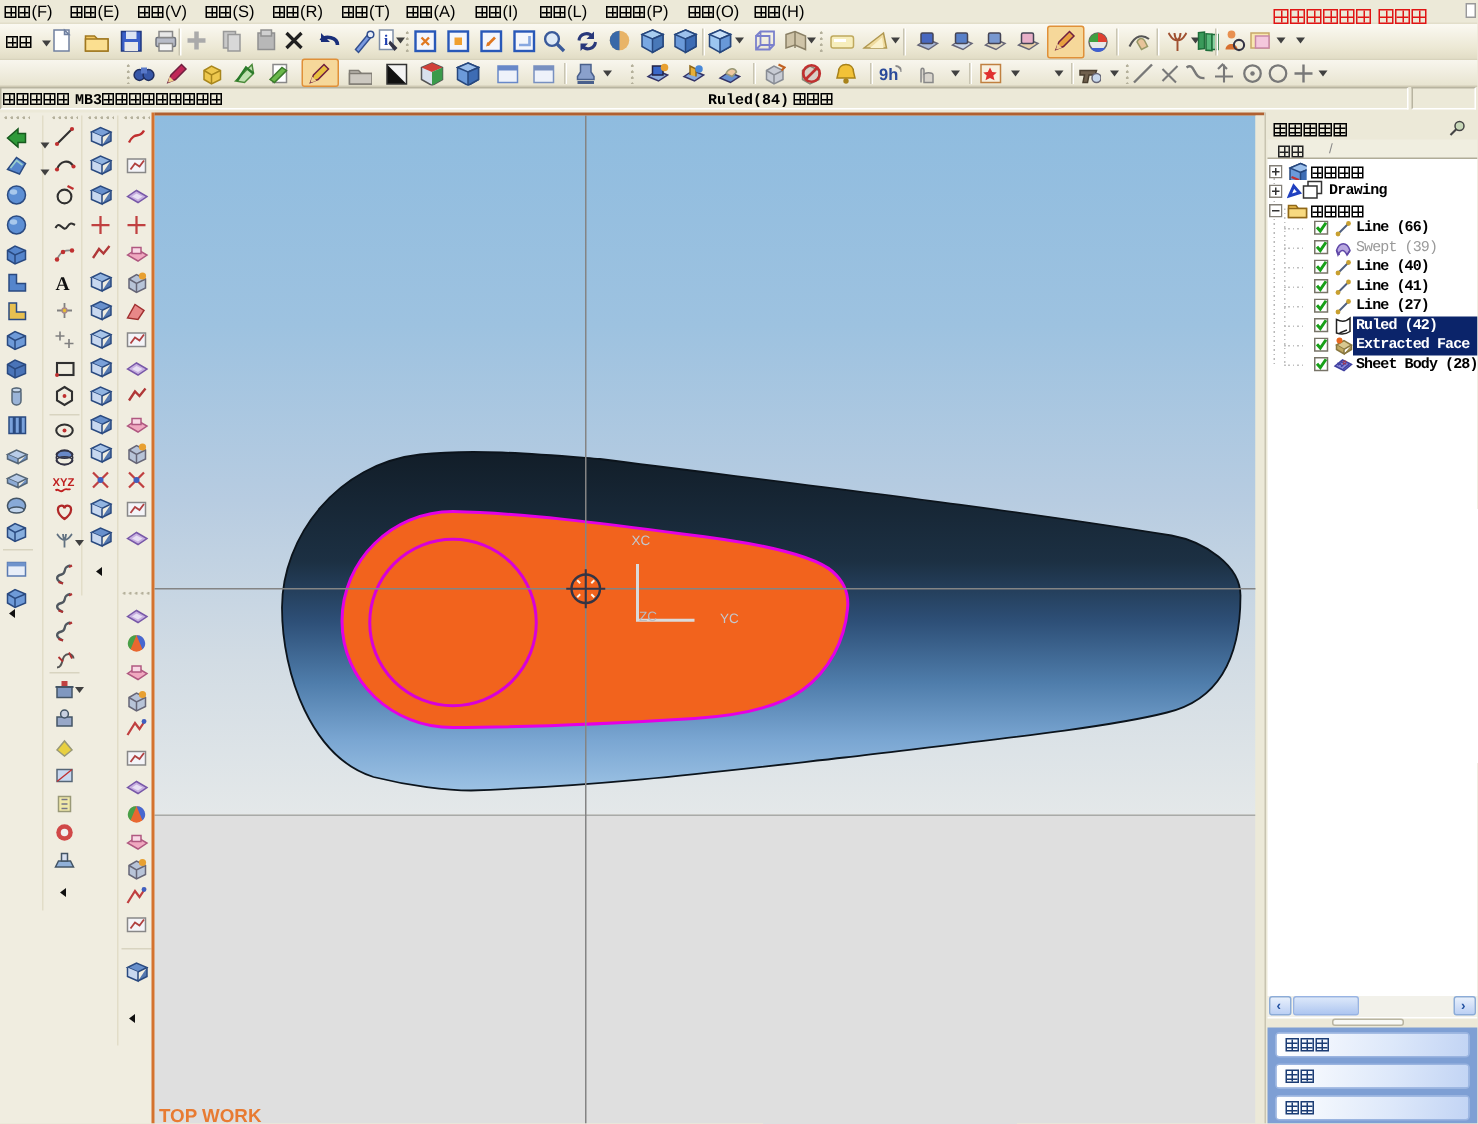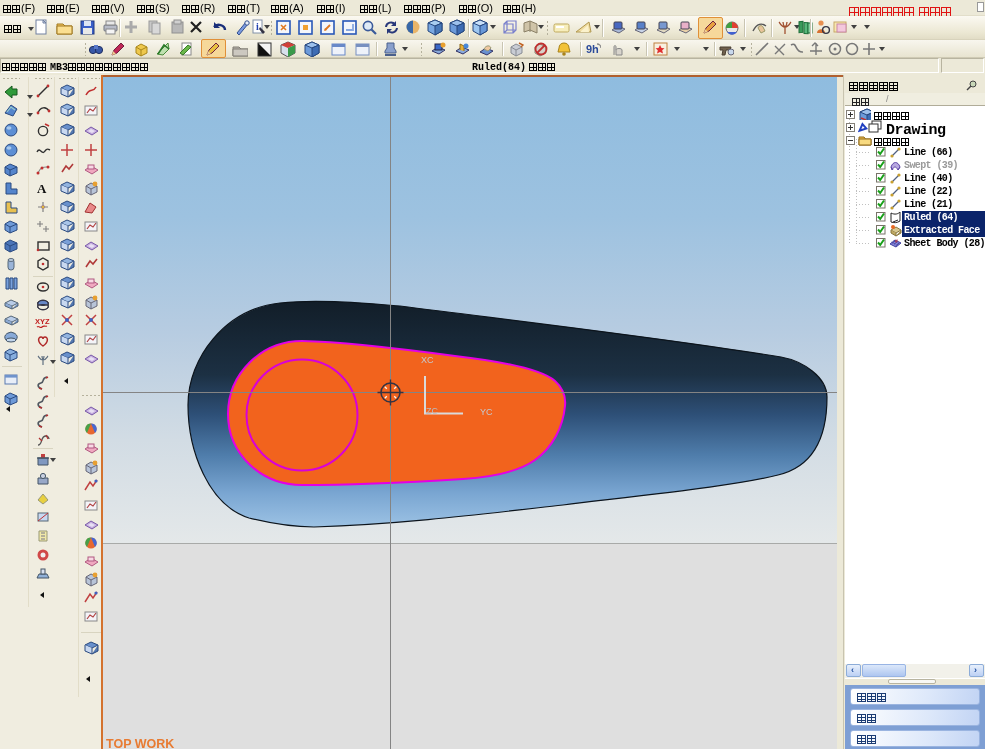--- a/index.html
+++ b/index.html
@@ -795,21 +795,21 @@
       <rect x="0.5" y="0.5" width="8" height="8" fill="#fff" stroke="#848078"></rect>
       <path d="M2 4.5h5M4.5 2v5" stroke="#333"></path>
     </svg>
 <svg class="abs" style="left:858px;top:121px" width="12" height="12" viewBox="0 0 12 12">
       <path d="M1 9L5 3l3 5z" fill="none" stroke="#2040c0" stroke-width="2" transform="rotate(-10 5 6)"></path>
     </svg>
 <svg class="abs" style="left:868px;top:120px" width="14" height="13" viewBox="0 0 14 13">
       <rect x="4" y="1" width="9" height="8" fill="#fff" stroke="#333"></rect>
       <rect x="1" y="4" width="9" height="8" fill="#fff" stroke="#333"></rect>
     </svg>
-<span class="abs mono" style="left:886px;top:122px;font-size:15px;font-weight:bold;color:#000;letter-spacing:-0.5px">Drawing</span>
+<span class="abs mono" style="left:886px;top:122px;font-size:10px;font-weight:bold;color:#000;letter-spacing:-0.5px">Drawing</span>
 <svg class="abs" style="left:846px;top:136px" width="9" height="9" viewBox="0 0 9 9">
       <rect x="0.5" y="0.5" width="8" height="8" fill="#fff" stroke="#848078"></rect>
       <path d="M2 4.5h5" stroke="#333"></path>
     </svg>
 <svg class="abs" style="left:858px;top:134px" width="14" height="12" viewBox="0 0 14 12">
       <path d="M1 3h5l1.5 2H13v6H1z" fill="#f0c050" stroke="#906818"></path>
       <path d="M1 5h12v6H1z" fill="#f8da80" stroke="#906818"></path>
     </svg>
 <span class="abs" style="left:874px;top:135px;font-size:11px;color:#000"><i class="cj"></i><i class="cj"></i><i class="cj"></i><i class="cj"></i></span>
 <div class="abs" style="left:856px;top:152px;width:14px;height:1px;background:repeating-linear-gradient(90deg,#c0c0c0 0 1px,transparent 1px 3px)"></div>
@@ -825,21 +825,21 @@
 <span class="abs mono" style="left:904px;top:147px;font-size:10px;font-weight:bold;color:#000;letter-spacing:-0.6px;white-space:nowrap">Line (66)</span>
 <div class="abs" style="left:856px;top:165px;width:14px;height:1px;background:repeating-linear-gradient(90deg,#c0c0c0 0 1px,transparent 1px 3px)"></div>
 <svg class="abs" style="left:876px;top:160px" width="10" height="10" viewBox="0 0 10 10">
       <rect x="0.5" y="0.5" width="8.5" height="8.5" fill="#fff" stroke="#787468"></rect>
       <path d="M2 4.5l2.2 2.5L8 1.5" fill="none" stroke="#18a018" stroke-width="2"></path>
     </svg>
 <svg class="abs" style="left:889px;top:159px" width="13" height="13" viewBox="0 0 13 13">
       <path d="M2 8c2-6 7-6 9 0l-2 3c-2-4-4-4-6 0z" fill="#b8a8e0" stroke="#6048a8"></path>
       <path d="M2 8l2 3M11 8l-2 3" stroke="#6048a8"></path>
     </svg>
-<span class="abs mono" style="left:904px;top:160px;font-size:10px;font-weight:bold;color:#9a9a9a;letter-spacing:-0.6px;white-space:nowrap">Swept (39)</span>
+<span class="abs mono" style="left:904px;top:160px;font-size:10px;font-weight:normal;color:#9a9a9a;letter-spacing:-0.6px;white-space:nowrap">Swept (39)</span>
 <div class="abs" style="left:856px;top:178px;width:14px;height:1px;background:repeating-linear-gradient(90deg,#c0c0c0 0 1px,transparent 1px 3px)"></div>
 <svg class="abs" style="left:876px;top:173px" width="10" height="10" viewBox="0 0 10 10">
       <rect x="0.5" y="0.5" width="8.5" height="8.5" fill="#fff" stroke="#787468"></rect>
       <path d="M2 4.5l2.2 2.5L8 1.5" fill="none" stroke="#18a018" stroke-width="2"></path>
     </svg>
 <svg class="abs" style="left:889px;top:172px" width="13" height="13" viewBox="0 0 13 13">
       <path d="M3 10l7-7" stroke="#506080" stroke-width="1.3"></path>
       <circle cx="3" cy="10" r="1.6" fill="#c8a030"></circle>
       <circle cx="10" cy="3" r="1.6" fill="#c8a030"></circle>
     </svg>
@@ -847,43 +847,43 @@
 <div class="abs" style="left:856px;top:191px;width:14px;height:1px;background:repeating-linear-gradient(90deg,#c0c0c0 0 1px,transparent 1px 3px)"></div>
 <svg class="abs" style="left:876px;top:186px" width="10" height="10" viewBox="0 0 10 10">
       <rect x="0.5" y="0.5" width="8.5" height="8.5" fill="#fff" stroke="#787468"></rect>
       <path d="M2 4.5l2.2 2.5L8 1.5" fill="none" stroke="#18a018" stroke-width="2"></path>
     </svg>
 <svg class="abs" style="left:889px;top:185px" width="13" height="13" viewBox="0 0 13 13">
       <path d="M3 10l7-7" stroke="#506080" stroke-width="1.3"></path>
       <circle cx="3" cy="10" r="1.6" fill="#c8a030"></circle>
       <circle cx="10" cy="3" r="1.6" fill="#c8a030"></circle>
     </svg>
-<span class="abs mono" style="left:904px;top:186px;font-size:10px;font-weight:bold;color:#000;letter-spacing:-0.6px;white-space:nowrap">Line (22)</span>
+<span class="abs mono" style="left:904px;top:186px;font-size:10px;font-weight:bold;color:#000;letter-spacing:-0.6px;white-space:nowrap">Line (41)</span>
 <div class="abs" style="left:856px;top:204px;width:14px;height:1px;background:repeating-linear-gradient(90deg,#c0c0c0 0 1px,transparent 1px 3px)"></div>
 <svg class="abs" style="left:876px;top:199px" width="10" height="10" viewBox="0 0 10 10">
       <rect x="0.5" y="0.5" width="8.5" height="8.5" fill="#fff" stroke="#787468"></rect>
       <path d="M2 4.5l2.2 2.5L8 1.5" fill="none" stroke="#18a018" stroke-width="2"></path>
     </svg>
 <svg class="abs" style="left:889px;top:198px" width="13" height="13" viewBox="0 0 13 13">
       <path d="M3 10l7-7" stroke="#506080" stroke-width="1.3"></path>
       <circle cx="3" cy="10" r="1.6" fill="#c8a030"></circle>
       <circle cx="10" cy="3" r="1.6" fill="#c8a030"></circle>
     </svg>
-<span class="abs mono" style="left:904px;top:199px;font-size:10px;font-weight:bold;color:#000;letter-spacing:-0.6px;white-space:nowrap">Line (21)</span>
+<span class="abs mono" style="left:904px;top:199px;font-size:10px;font-weight:bold;color:#000;letter-spacing:-0.6px;white-space:nowrap">Line (27)</span>
 <div class="abs" style="left:856px;top:217px;width:14px;height:1px;background:repeating-linear-gradient(90deg,#c0c0c0 0 1px,transparent 1px 3px)"></div>
 <svg class="abs" style="left:876px;top:212px" width="10" height="10" viewBox="0 0 10 10">
       <rect x="0.5" y="0.5" width="8.5" height="8.5" fill="#fff" stroke="#787468"></rect>
       <path d="M2 4.5l2.2 2.5L8 1.5" fill="none" stroke="#18a018" stroke-width="2"></path>
     </svg>
 <svg class="abs" style="left:889px;top:211px" width="13" height="13" viewBox="0 0 13 13">
       <path d="M2 2c4 2 7 1 9-1v9c-3 2-6 2-9 1z" fill="#fff" stroke="#222"></path>
       <path d="M4 11l5-2" stroke="#222"></path>
     </svg>
 <div class="abs" style="left:902px;top:211px;width:83px;height:13px;background:#0b246a"></div>
-<span class="abs mono" style="left:904px;top:212px;font-size:10px;font-weight:bold;color:#fff;letter-spacing:-0.6px;white-space:nowrap">Ruled (64)</span>
+<span class="abs mono" style="left:904px;top:212px;font-size:10px;font-weight:bold;color:#fff;letter-spacing:-0.6px;white-space:nowrap">Ruled (42)</span>
 <div class="abs" style="left:856px;top:230px;width:14px;height:1px;background:repeating-linear-gradient(90deg,#c0c0c0 0 1px,transparent 1px 3px)"></div>
 <svg class="abs" style="left:876px;top:225px" width="10" height="10" viewBox="0 0 10 10">
       <rect x="0.5" y="0.5" width="8.5" height="8.5" fill="#fff" stroke="#787468"></rect>
       <path d="M2 4.5l2.2 2.5L8 1.5" fill="none" stroke="#18a018" stroke-width="2"></path>
     </svg>
 <svg class="abs" style="left:889px;top:224px" width="13" height="13" viewBox="0 0 13 13">
       <path d="M2 6l5-3 5 3-5 3z" fill="#d8c890" stroke="#887740"></path>
       <path d="M2 6v3l5 3V9" fill="#c0a860" stroke="#887740"></path>
       <path d="M12 6v3l-5 3" fill="#a89048" stroke="#887740"></path>
       <circle cx="4" cy="3" r="2" fill="#e86820"></circle>

